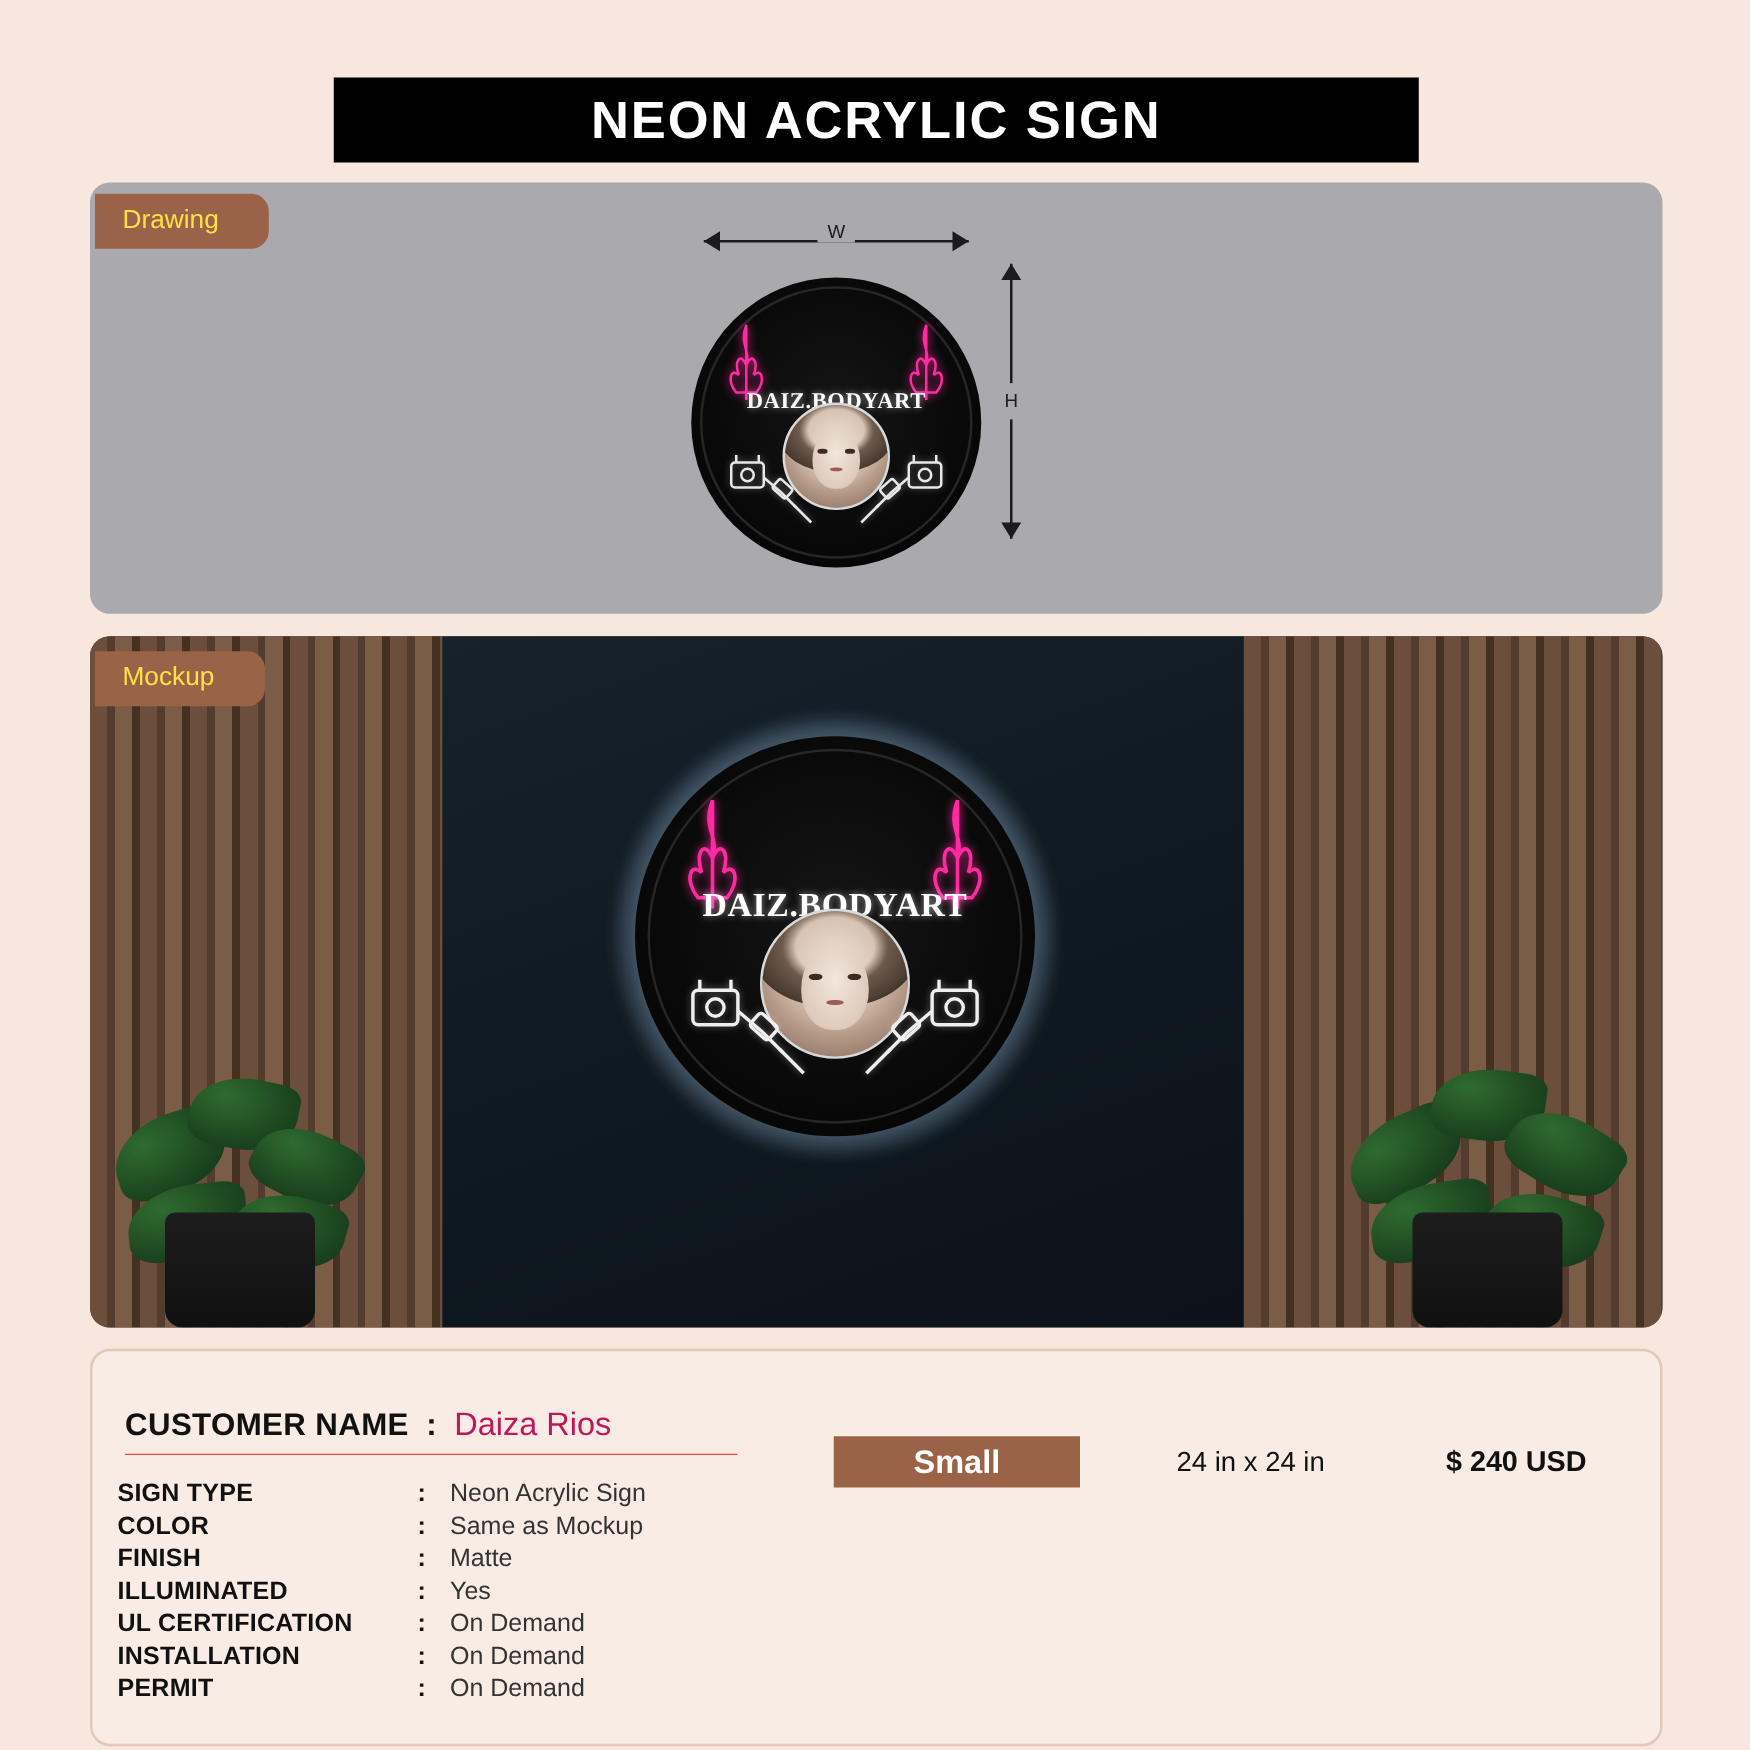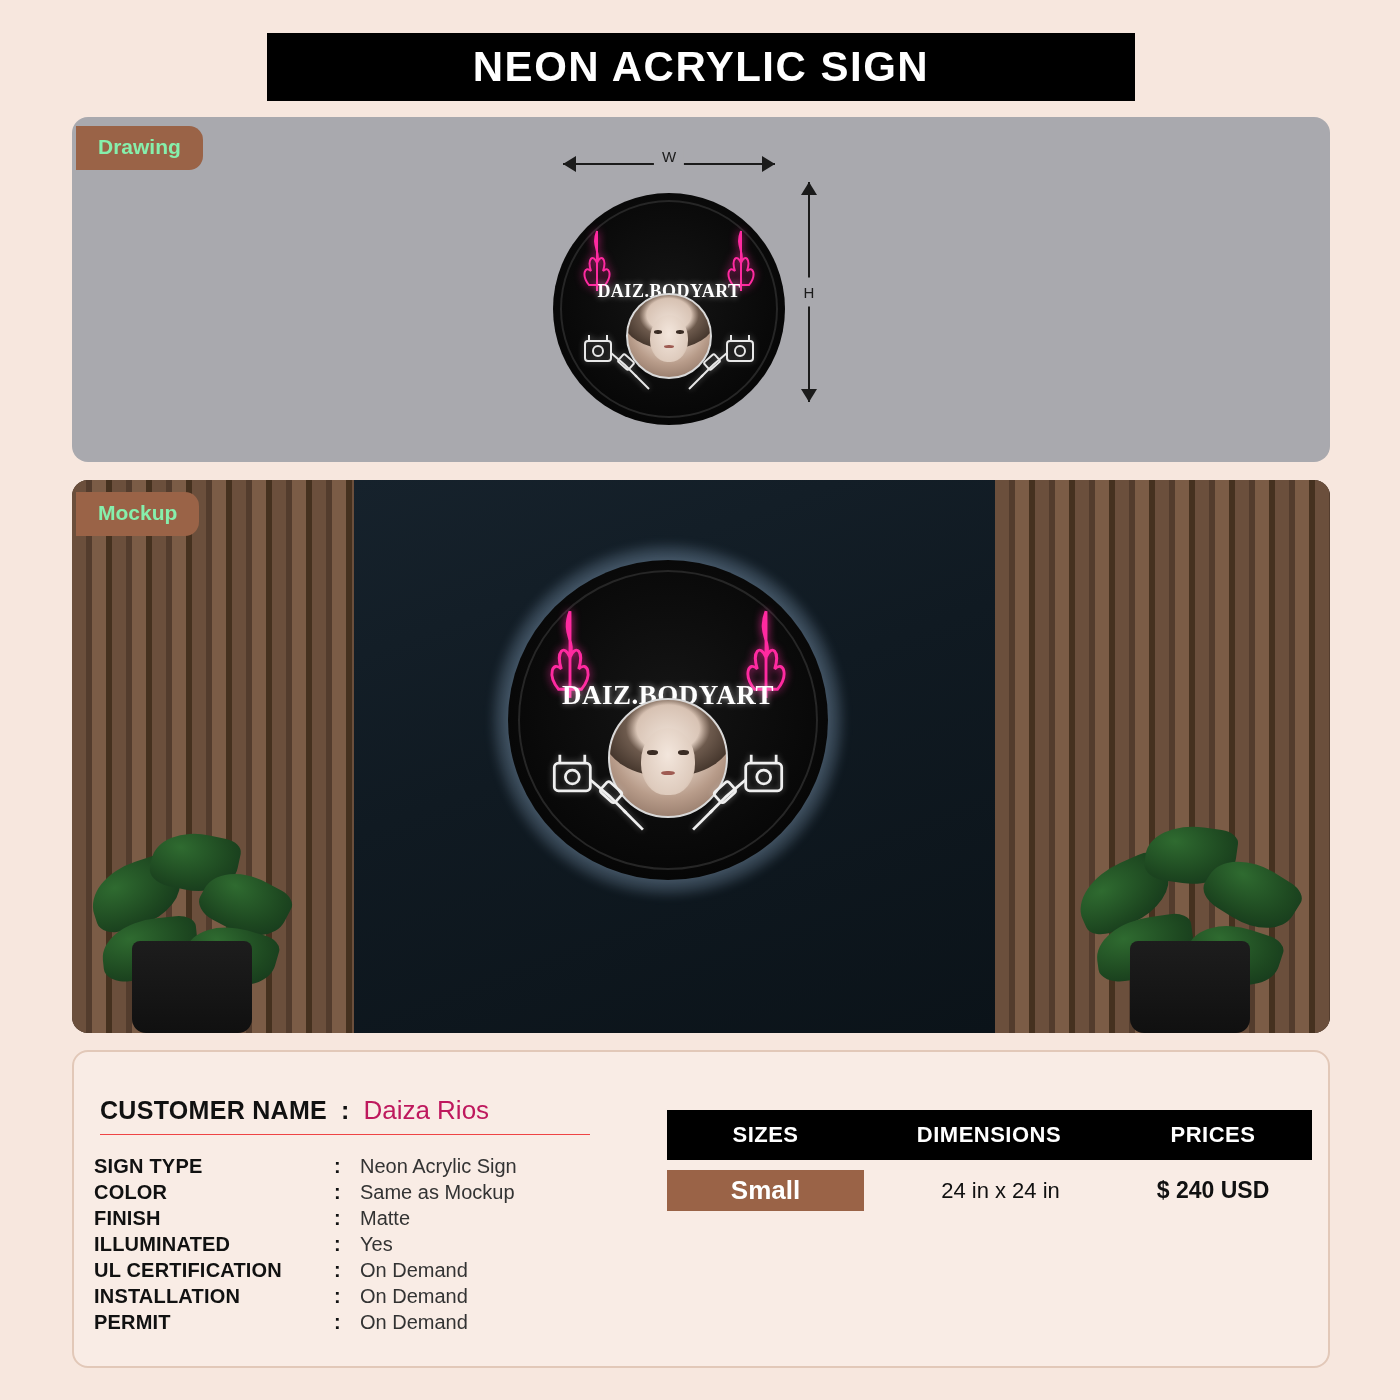--- a/index.html
+++ b/index.html
@@ -2,45 +2,45 @@
 <html><head>
 <meta charset="utf-8">
 <style>
   * { box-sizing: border-box; margin: 0; padding: 0; }
   html, body {
     width: 1400px; height: 1400px;
     background: #f7e7de;
     font-family: "Liberation Sans", sans-serif;
     overflow: hidden;
   }
-  .page { position: relative; width: 1400px; height: 1216px; }
+  .page { position: relative; width: 1400px; height: 1216px; margin-top: 29px; }
 
   
   .title-bar {
     position: absolute;
     left: 267px; top: 33px;
     width: 868px; height: 68px;
     background: #000;
     display: flex; align-items: center; justify-content: center;
   }
   .title-bar .title {
     color: #fff;
     font-size: 42px;
     font-weight: bold;
     letter-spacing: 1.5px;
   }
 
   
   .tab {
     position: absolute;
     background: #9a6347;
-    color: #86efac;
+    color: #fde047;
     font-size: 21px;
-    font-weight: bold;
-    padding: 9px 22px 11px 22px;
+    font-weight: normal;
+    padding: 9px 40px 11px 22px;
     border-radius: 0 14px 14px 0;
     z-index: 5;
     white-space: nowrap;
   }
 
   
   .drawing-panel {
     position: absolute;
     left: 72px; top: 117px;
     width: 1258px; height: 345px;
@@ -452,25 +452,20 @@
       <span class="v">On Demand</span>
     </div>
     <div class="spec-row">
       <span class="k">PERMIT</span>
       <span class="c">:</span>
       <span class="v">On Demand</span>
     </div>
   </div>
 
   <div class="price-table">
-    <div class="price-head">
-      <div>SIZES</div>
-      <div>DIMENSIONS</div>
-      <div>PRICES</div>
-    </div>
     <div class="price-row">
       <div class="size-cell">Small</div>
       <div class="dim-cell">24 in x 24 in</div>
       <div class="price-cell">$ 240 USD</div>
     </div>
   </div>
 
 </div>
 
 </body></html>

